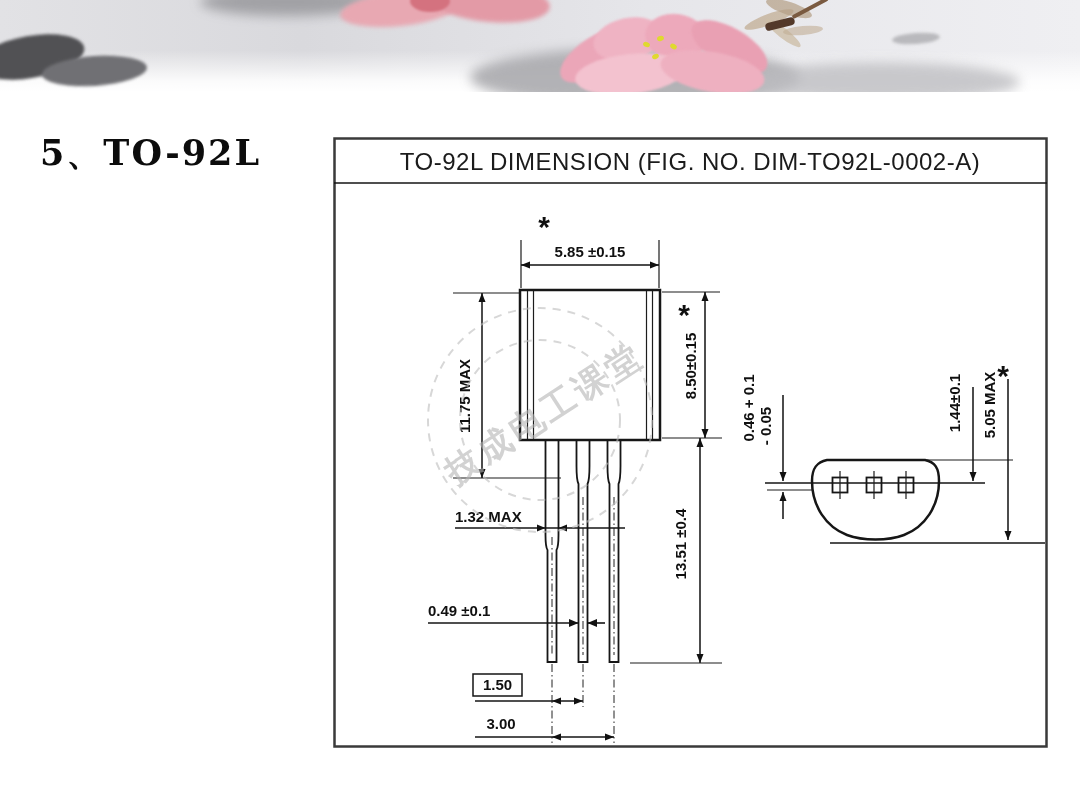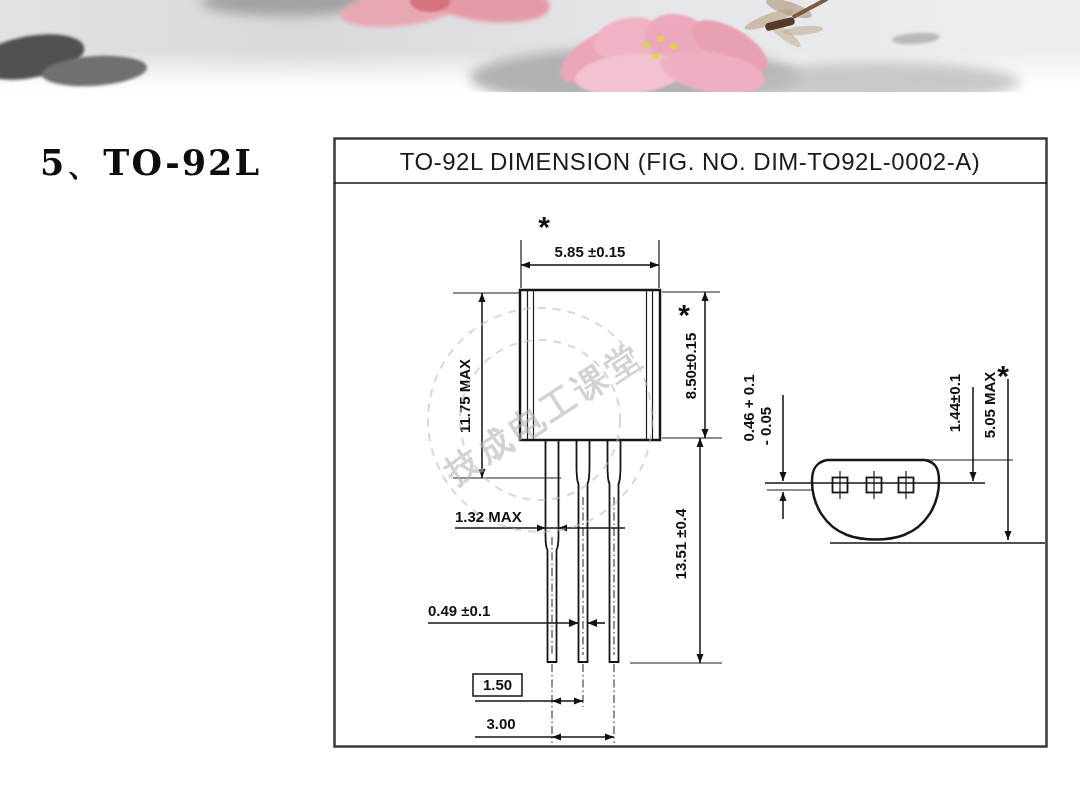--- a/index.html
+++ b/index.html
@@ -38,21 +38,21 @@
   .dragonfly{position:absolute;left:735px;top:0;width:105px;height:60px;}
   .dragonfly .w{border-radius:50%;}
   .dragonfly .wa{left:8px;top:14px;width:52px;height:11px;background:rgba(193,173,148,.75);transform:rotate(-20deg);}
   .dragonfly .wb{left:30px;top:2px;width:48px;height:13px;background:rgba(180,158,132,.7);transform:rotate(18deg);}
   .dragonfly .wc{left:26px;top:28px;width:44px;height:10px;background:rgba(205,190,168,.8);transform:rotate(38deg);}
   .dragonfly .wd{left:48px;top:26px;width:40px;height:9px;background:rgba(193,173,148,.6);transform:rotate(-5deg);}
   .dragonfly .body{left:30px;top:20px;width:30px;height:8px;background:#53392a;transform:rotate(-14deg);border-radius:4px;}
   .dragonfly .tail{left:55px;top:6px;width:40px;height:3.5px;background:#7a5a40;transform:rotate(-28deg);border-radius:2px;}
 
   
-  .heading{position:absolute;left:40px;top:140px;font-family:"DejaVu Serif","Liberation Serif",serif;
+  .heading{position:absolute;left:40px;top:130px;font-family:"DejaVu Serif","Liberation Serif",serif;
            font-size:35px;font-weight:600;color:#0c0c0c;letter-spacing:2px;}
 
   
   .diagram{position:absolute;left:333px;top:137px;width:715px;height:490px;}
   .frame{fill:none;stroke:#3a3a3a;stroke-width:2.5;}
   .ln25{stroke:#161616;stroke-width:2.5;fill:none;}
   .ln18{stroke:#161616;stroke-width:1.8;fill:none;}
   .ln16{stroke:#141414;stroke-width:1.6;fill:none;}
   .ln15{stroke:#141414;stroke-width:1.5;fill:none;}
   .ln12{stroke:#1c1c1c;stroke-width:1.2;fill:none;}

